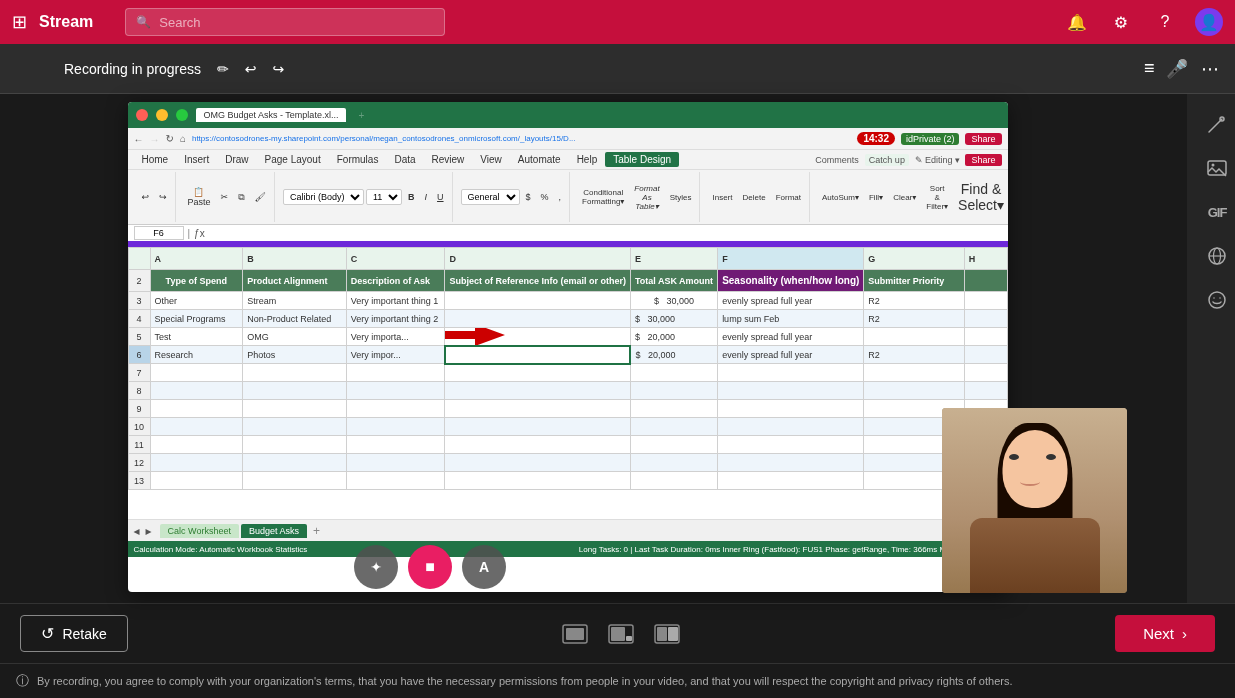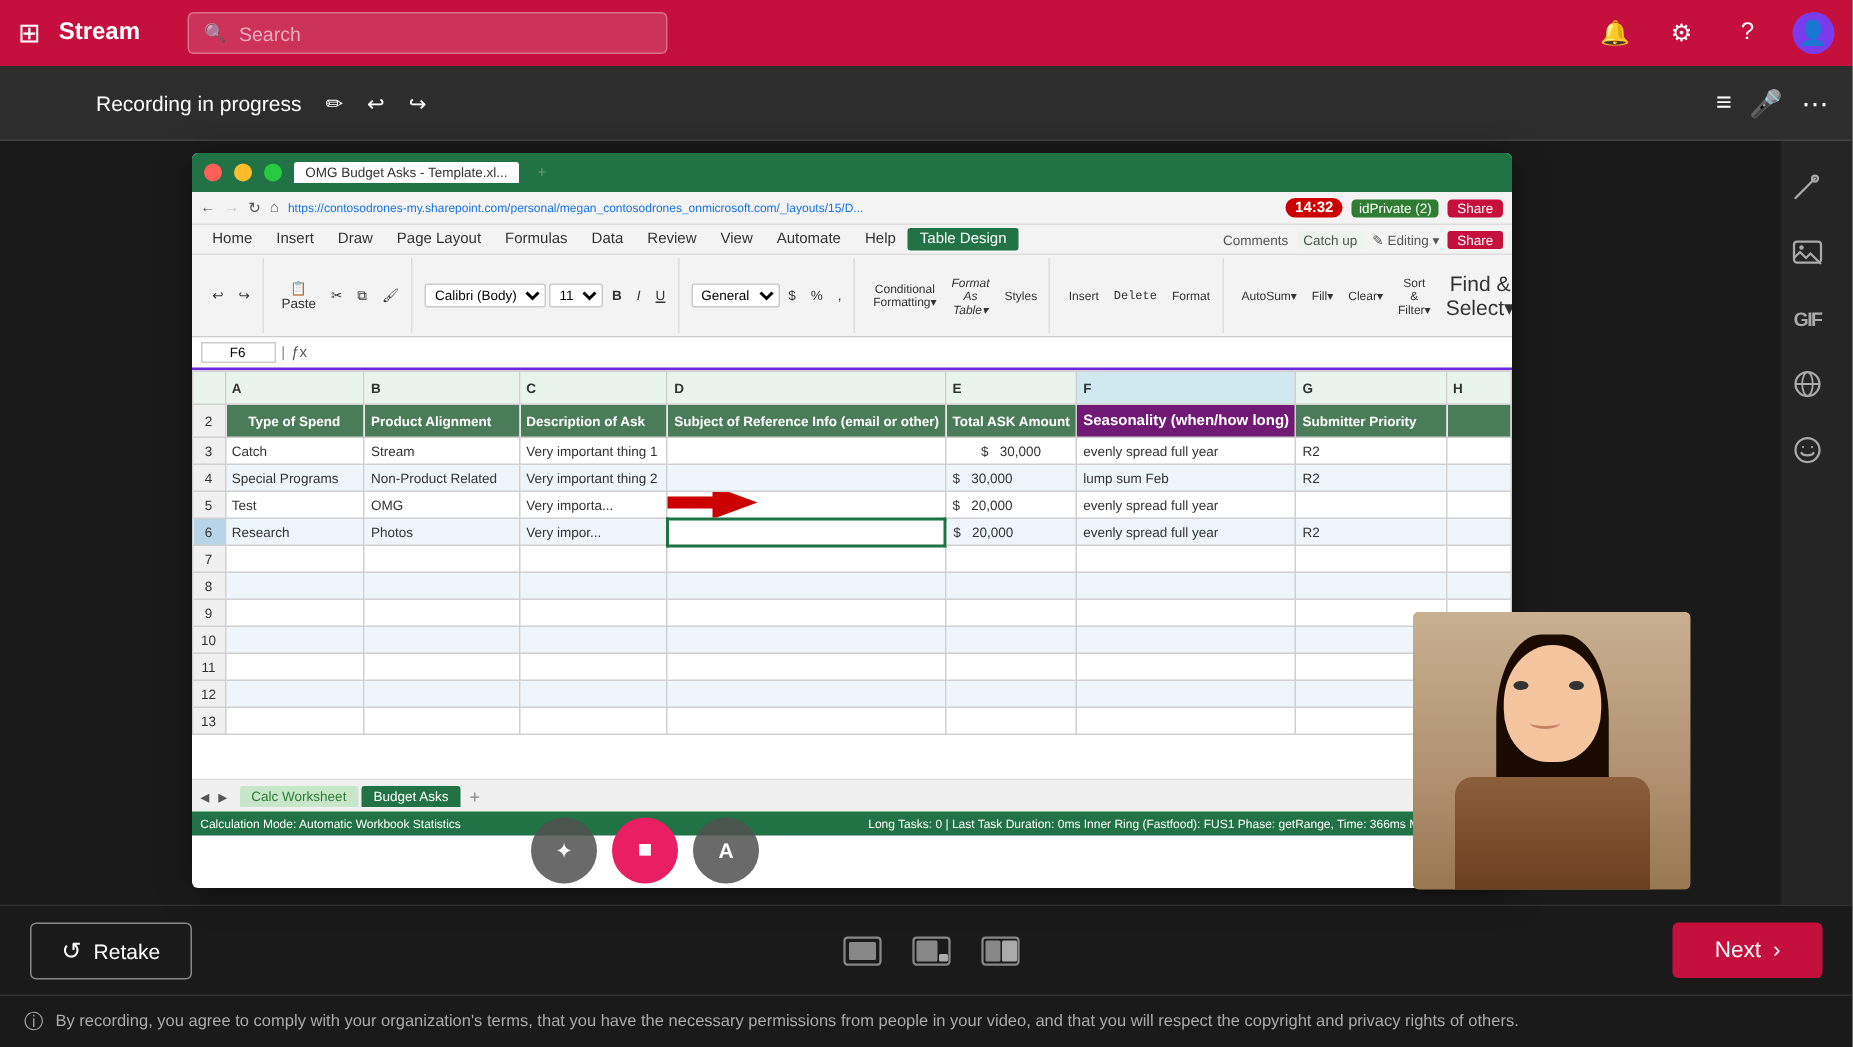--- a/index.html
+++ b/index.html
@@ -322,21 +322,21 @@
       font-size: 8px;
       color: white;
     }
 
     
     .right-panel {
       width: 48px;
       background: #252525;
       display: flex;
       flex-direction: column;
-      align-items: flex-start;
+      align-items: flex-end;
       padding: 12px 0;
       gap: 8px;
     }
     .panel-icon {
       color: #aaa;
       font-size: 20px;
       cursor: pointer;
       width: 36px;
       height: 36px;
       display: flex;
@@ -478,21 +478,21 @@
       font-size: 13px;
     }
 
     
     .excel-formula-bar {
       background: white;
       height: 22px;
       display: flex;
       align-items: center;
       padding: 0 6px;
-      border-bottom: 2px solid #6d28d9;
+      border-bottom: 6px solid #6d28d9;
       font-size: 9px;
       gap: 4px;
     }
     .name-box {
       width: 50px;
       border: 1px solid #ccc;
       padding: 1px 2px;
       font-size: 9px;
       text-align: center;
     }
@@ -614,21 +614,21 @@
         </div>
 
         <div class="toolbar-group">
           <button class="toolbar-btn" style="text-align:center;font-size:8px;">Conditional<br>Formatting▾</button>
           <button class="toolbar-btn" style="font-size:8px;font-style:italic;">Format As<br>Table▾</button>
           <button class="toolbar-btn" style="font-size:8px;">Styles</button>
         </div>
 
         <div class="toolbar-group">
           <button class="toolbar-btn" style="font-size:8px;">Insert</button>
-          <button class="toolbar-btn" style="font-size:8px;font-family:Liberation Mono, monospace;">Delete</button>
+          <button class="toolbar-btn" style="font-size:8px;">Delete</button>
           <button class="toolbar-btn" style="font-size:8px;">Format</button>
         </div>
 
         <div class="toolbar-group">
           <button class="toolbar-btn" style="font-size:8px;">AutoSum▾</button>
           <button class="toolbar-btn" style="font-size:8px;">Fill▾</button>
           <button class="toolbar-btn" style="font-size:8px;">Clear▾</button>
           <button class="toolbar-btn" style="font-size:8px;">Sort &amp;<br>Filter▾</button>
           <button class="toolbar-btn" style="font-size:14px;">Find &amp;<br>Select▾</button>
         </div>
@@ -681,21 +681,21 @@
               <th style="background:#4a7c59;color:white;font-size:9px;">Total ASK Amount</th>
               <th style="background:#701a75;color:white;font-size:10px;">Seasonality (when/how long)</th>
               <th style="background:#4a7c59;color:white;font-size:9px;">Submitter Priority</th>
               <th style="background:#4a7c59;"></th>
             </tr>
           </thead>
           <tbody>
 
             <tr>
               <td class="row-num">3</td>
-              <td>Catch</td>
+              <td>Other</td>
               <td>Stream</td>
               <td>Very important thing 1</td>
               <td></td>
               <td style="text-align:center;">$ &nbsp;&nbsp;30,000</td>
               <td>evenly spread full year</td>
               <td>R2</td>
               <td></td>
             </tr>
 
             <tr class="alt-row">

